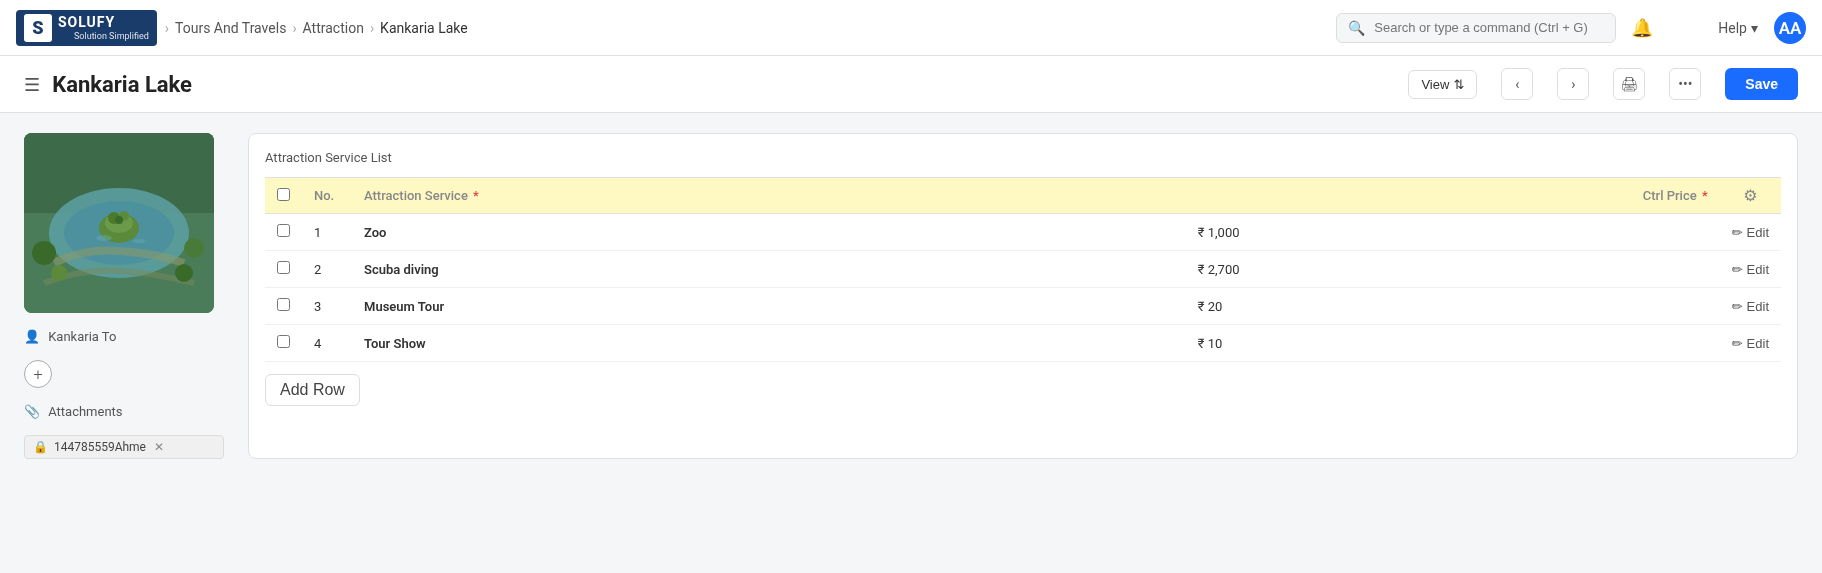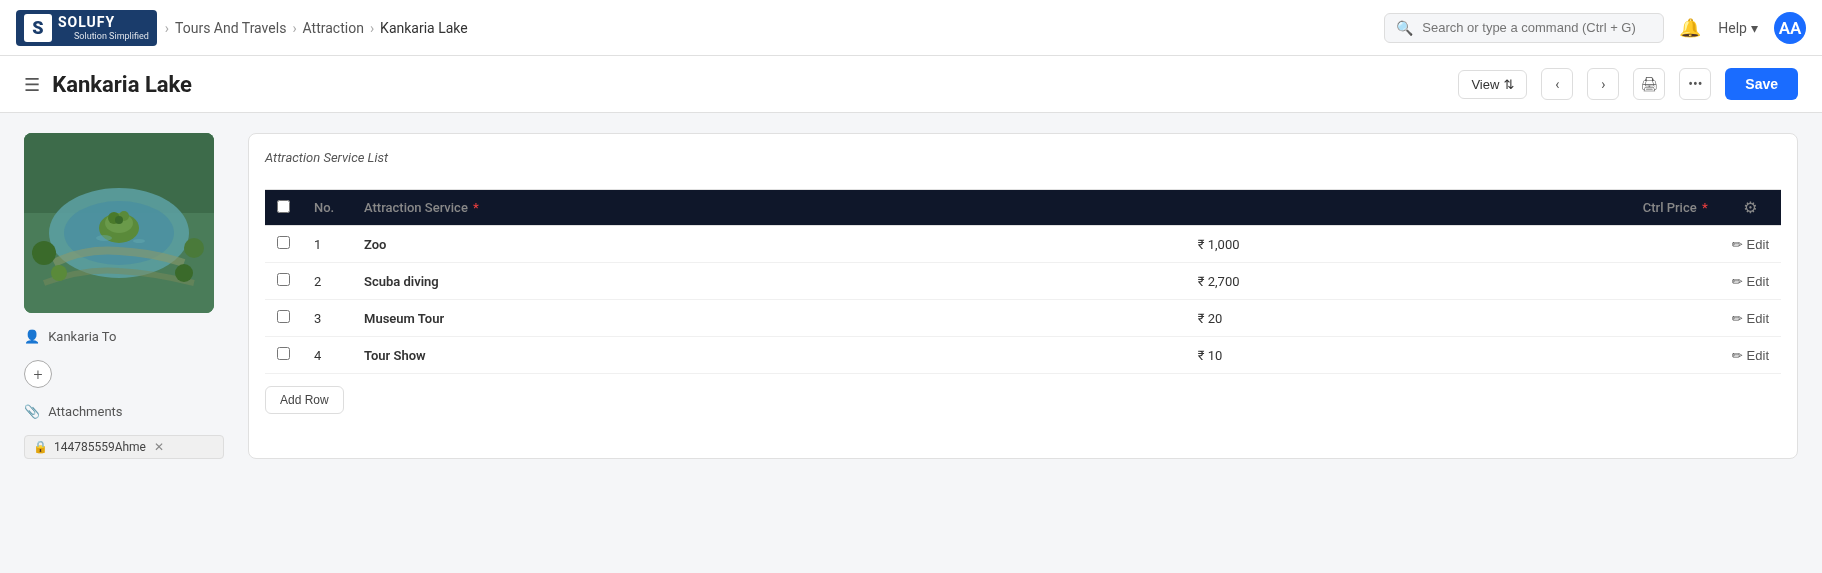--- a/index.html
+++ b/index.html
@@ -26,31 +26,31 @@
     .breadcrumb-sep { color: #aaa; }
     .breadcrumb-item { color: #555; }
     .breadcrumb-item.current { color: #333; }
     .nav-right { margin-left: auto; display: flex; align-items: center; gap: 16px; }
     .search-box {
       display: flex; align-items: center; background: #f5f6f8; border: 1px solid #ddd;
       border-radius: 6px; padding: 6px 12px; gap: 8px; width: 280px;
     }
     .search-box input { border: none; background: transparent; outline: none; font-size: 13px; color: #555; width: 100%; }
     .bell-icon { font-size: 18px; color: #555; cursor: pointer; }
-    .help-btn { display: flex; align-items: center; gap: 4px; color: #555; cursor: pointer; font-size: 14px; }
+    .help-btn { display: flex; align-items: center; gap: 4px; color: #555; cursor: pointer; font-size: 14px; margin-left: 48px; }
     .avatar { width: 32px; height: 32px; border-radius: 50%; background: #1a6cff; color: #fff; display: flex; align-items: center; justify-content: center; font-weight: 600; font-size: 17px; }
 
     
     .page-header {
       display: flex; align-items: center; background: #fff; border-bottom: 1px solid #e0e0e0;
       padding: 12px 24px; gap: 12px;
     }
     .hamburger { font-size: 18px; color: #555; cursor: pointer; }
     .page-title { font-size: 22px; font-weight: 700; color: #222; }
-    .header-actions { margin-left: auto; display: flex; align-items: center; gap: 14px; }
+    .header-actions { margin-left: auto; display: flex; align-items: center; gap: 24px; }
     .view-btn {
       display: flex; align-items: center; gap: 4px; border: 1px solid #ddd; background: #fff;
       border-radius: 6px; padding: 6px 12px; cursor: pointer; font-size: 13px; color: #333;
     }
     .nav-arrow {
       width: 32px; height: 32px; border: 1px solid #ddd; background: #fff; border-radius: 6px;
       display: flex; align-items: center; justify-content: center; cursor: pointer; color: #555;
     }
     .print-btn {
       width: 32px; height: 32px; border: 1px solid #ddd; background: #fff; border-radius: 6px;
@@ -97,47 +97,47 @@
     
     .tabs { display: flex; gap: 0; border-bottom: 1px solid #e0e0e0; padding: 0 16px; }
     .tab {
       padding: 14px 16px; font-size: 14px; color: #777; cursor: pointer;
       border-bottom: 2px solid transparent; margin-bottom: -1px;
     }
     .tab.active { color: #1a6cff; border-bottom: 2px solid #1a6cff; font-weight: 600; }
 
     
     .table-area { padding: 16px; }
-    .table-title { font-size: 13px; color: #555; margin-bottom: 24px; font-style: italic; }
+    .table-title { font-size: 13px; color: #555; margin-bottom: 12px; }
 
     .service-table { width: 100%; border-collapse: collapse; }
     .service-table th {
       text-align: left; font-size: 13px; color: #888; font-weight: 500;
       padding: 8px 12px; border-bottom: 1px solid #e0e0e0; border-top: 1px solid #e0e0e0;
-      background: #0f172a;
+      background: #fef9c3;
     }
     .service-table th.right { text-align: right; }
     .service-table td {
       padding: 10px 12px; border-bottom: 1px solid #f0f0f0; font-size: 13px; color: #333;
     }
     .service-table td.right { text-align: left; }
     .service-table td .service-name { font-weight: 600; }
 
     .checkbox-cell { width: 36px; }
     .no-cell { width: 50px; color: #666; }
     .gear-icon { color: #888; font-size: 16px; cursor: pointer; }
 
     .edit-btn {
       display: flex; align-items: center; gap: 4px; color: #555; background: none; border: none;
       cursor: pointer; font-size: 13px;
     }
 
     .add-row-btn {
       margin-top: 12px; background: #fff; border: 1px solid #ddd; border-radius: 6px;
-      padding: 6px 14px; font-size: 12px; color: #444; cursor: pointer;
+      padding: 6px 14px; font-size: 16px; color: #444; cursor: pointer;
     }
 
     input[type="checkbox"] { accent-color: #1a6cff; cursor: pointer; }
   </style>
 </head>
 <body>
 
 <nav class="topnav">
   <div class="logo-box">
     <div class="logo-s">S</div>

